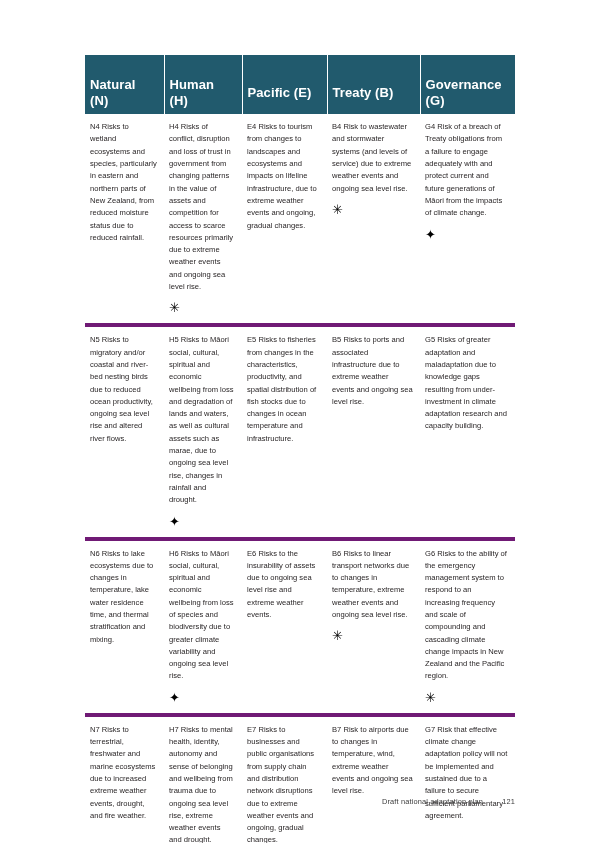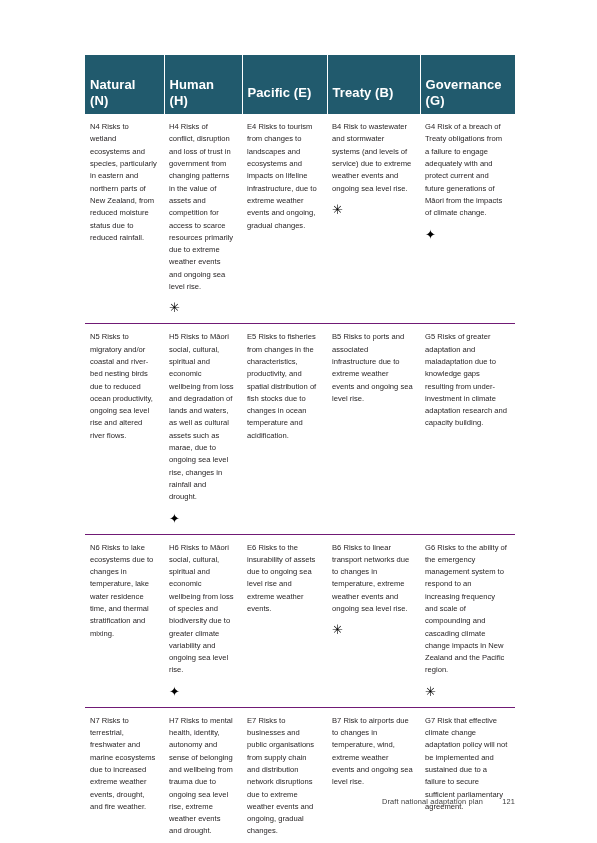--- a/index.html
+++ b/index.html
@@ -53,21 +53,21 @@
     line-height: 1.2;
   }
   #risk-table thead th:last-child { border-right: none; }
 
   #risk-table tbody td {
     font-size: 7.6px;
     line-height: 1.62;
     color: #231f20;
     vertical-align: top;
     padding: 7px 7px 10px 5px;
-    border-bottom: 1px solid #701a75;
+    border-bottom: 4px solid #701a75;
     background: #ffffff;
   }
 
   #risk-table tbody tr:last-child td {
     border-bottom: 1px solid #0ea5e9;
   }
 
   .cell-text {
     display: block;
     white-space: pre-line;
@@ -154,21 +154,21 @@
       <tr>
         <td>
           <span class="cell-text">N5 Risks to migratory and/or coastal and river-bed nesting birds due to reduced ocean productivity, ongoing sea level rise and altered river flows.</span>
 
         </td>
         <td>
           <span class="cell-text">H5 Risks to Māori social, cultural, spiritual and economic wellbeing from loss and degradation of lands and waters, as well as cultural assets such as marae, due to ongoing sea level rise, changes in rainfall and drought.</span>
           <span class="icon-row"><span class="icon-glyph fourstar">✦</span></span>
         </td>
         <td>
-          <span class="cell-text">E5 Risks to fisheries from changes in the characteristics, productivity, and spatial distribution of fish stocks due to changes in ocean temperature and acidification.</span>
+          <span class="cell-text">E5 Risks to fisheries from changes in the characteristics, productivity, and spatial distribution of fish stocks due to changes in ocean temperature and infrastructure.</span>
 
         </td>
         <td>
           <span class="cell-text">B5 Risks to ports and associated infrastructure due to extreme weather events and ongoing sea level rise.</span>
 
         </td>
         <td>
           <span class="cell-text">G5 Risks of greater adaptation and maladaptation due to knowledge gaps resulting from under-investment in climate adaptation research and capacity building.</span>
 
         </td>

